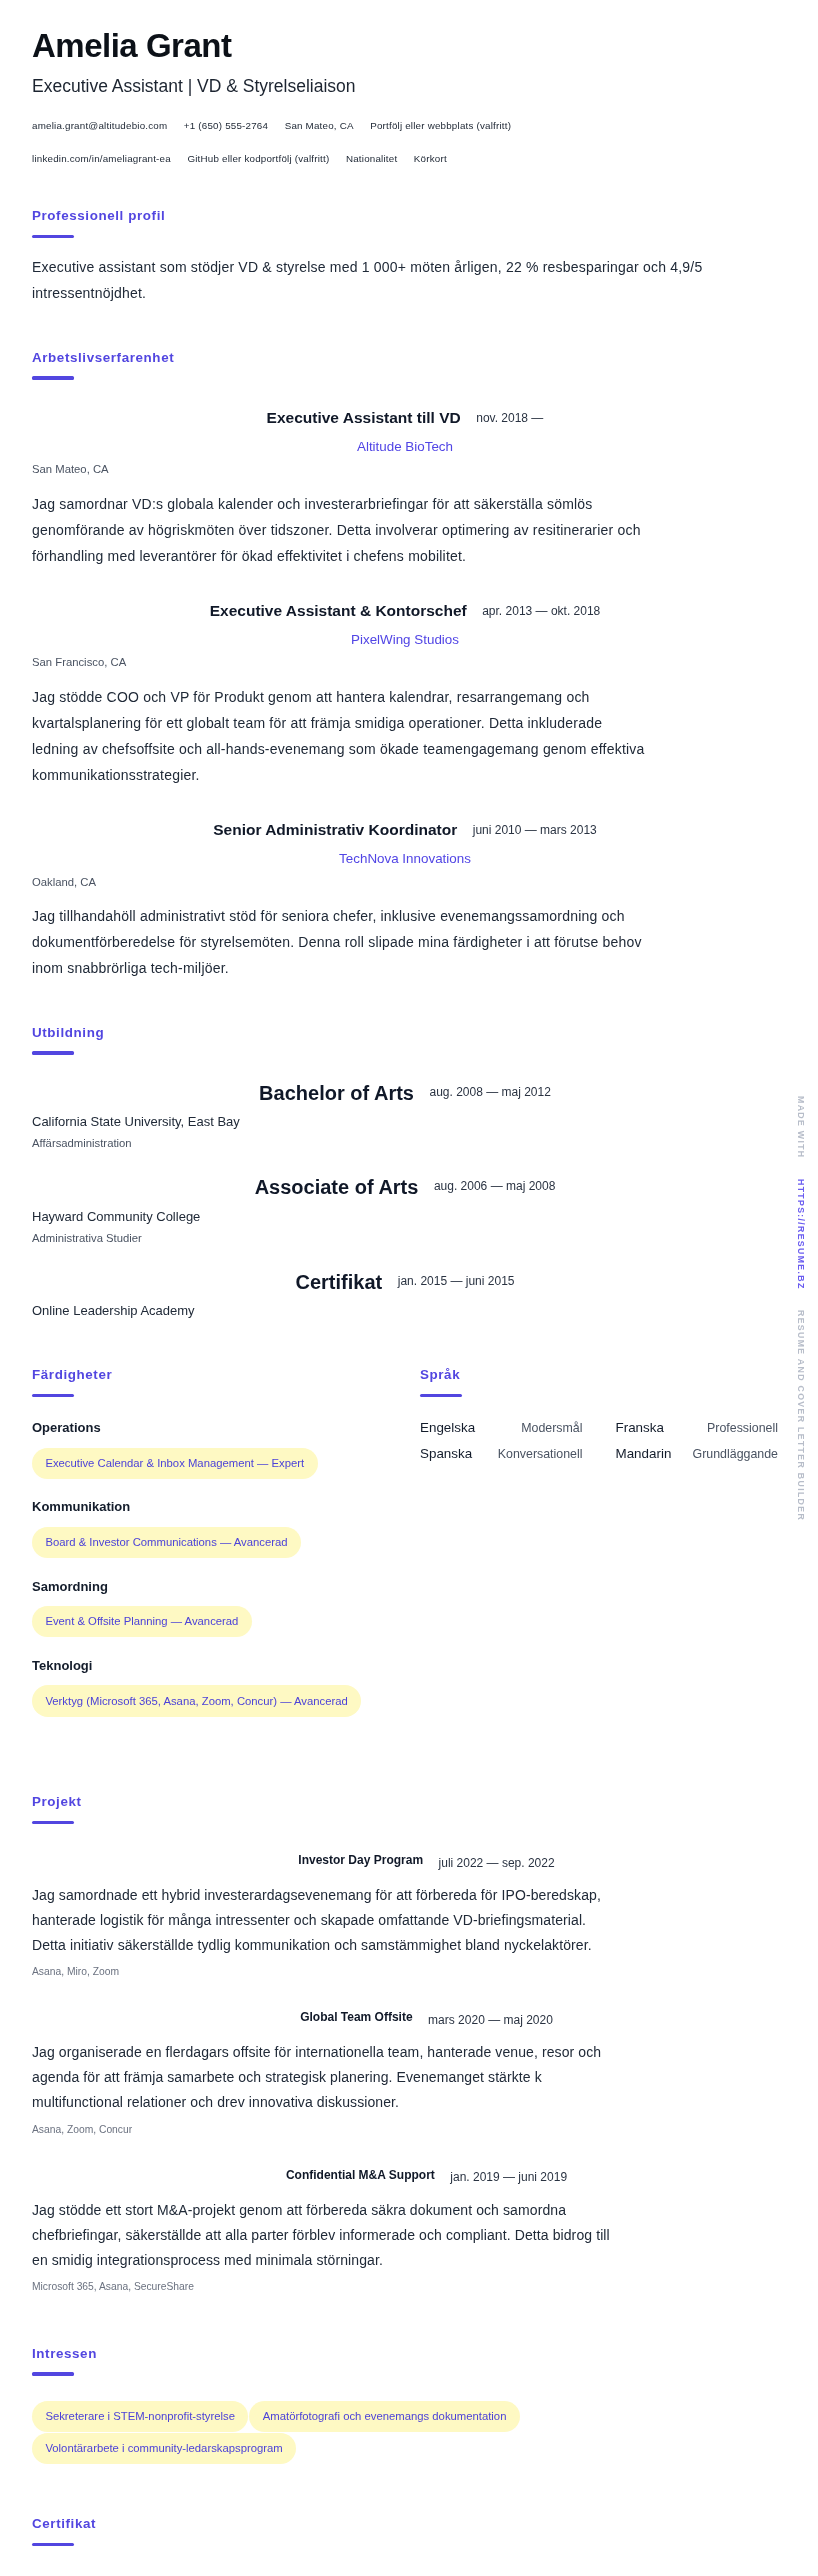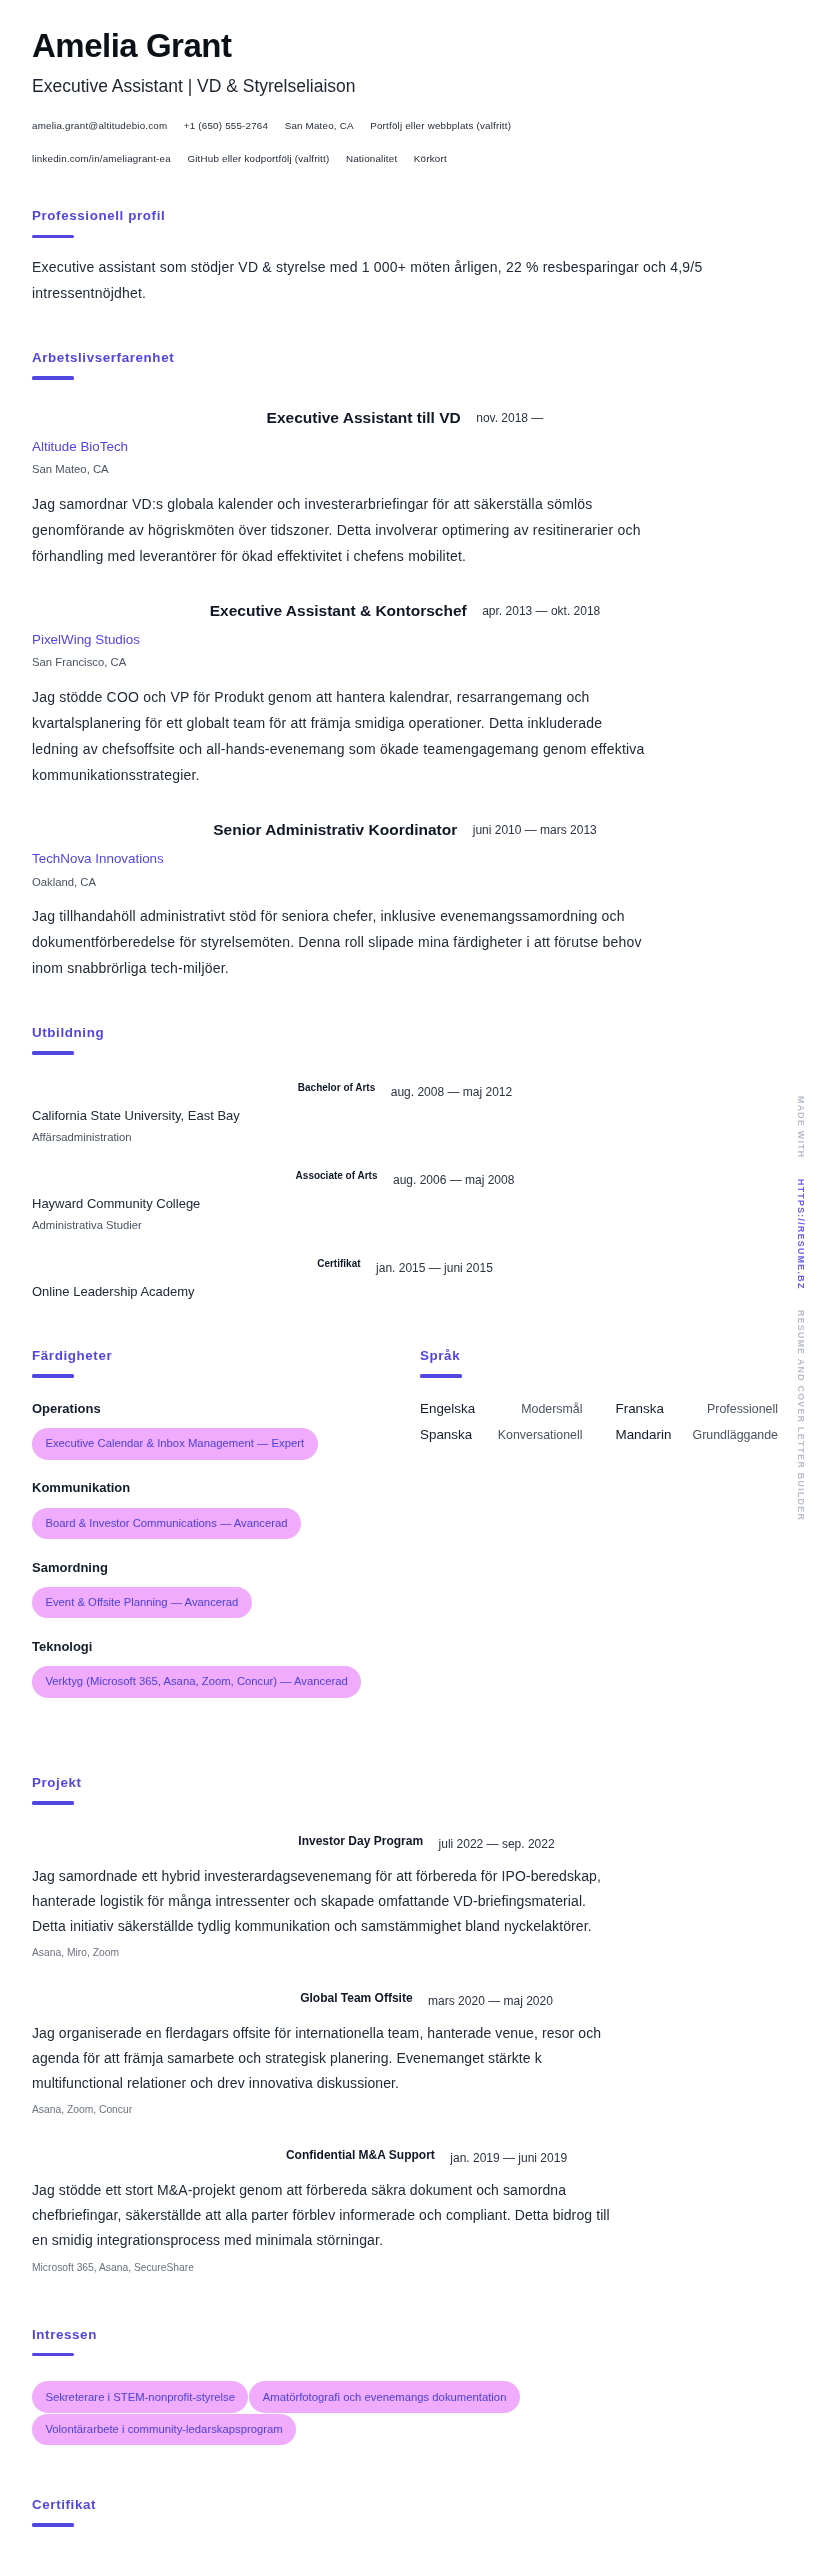--- a/index.html
+++ b/index.html
@@ -19,34 +19,34 @@
   
   .section { margin-top:44px; }
   .section-title { font-size:13.4px; font-weight:700; letter-spacing:0.6px; color:#5246e0; }
   .section-bar { width:42px; height:3.6px; border-radius:1.5px; background:#5246e0; margin-top:11.3px; }
   
   .entry { margin-top:29px; }
   .entry + .entry { margin-top:33px; }
   .entry-head { display:flex; justify-content:center; align-items:flex-start; gap:15.5px; }
   .entry-title { font-size:15.5px; font-weight:700; color:#101828; }
   .entry-date { font-size:12px; color:#2a3342; white-space:nowrap; padding-top:2.6px; }
-  .entry-company { margin-top:12.4px; font-size:13.4px; color:#5145e5; }
+  .entry-company { margin-top:12.4px; font-size:13.4px; color:#5145e5;text-align:center; }
   .entry-location { margin-top:9.3px; font-size:11.3px; color:#4a5362; }
   .entry-desc { margin-top:15.5px; max-width:618px; font-size:14px; line-height:26px; letter-spacing:0.2px; color:#202a38; }
   .edu-entry { margin-top:27px; }
-  .edu-degree { font-size:10px; font-weight:700; color:#101828; }
+  .edu-degree { font-size:20px; font-weight:700; color:#101828; }
   .edu-school { margin-top:9.3px; font-size:13px; color:#202a38; }
   .edu-field { margin-top:8.2px; font-size:11.3px; color:#4a5362; }
   
   .two-col { display:grid; grid-template-columns:361px 1fr; column-gap:27px; margin-top:49px; }
   .col-content { margin-top:23px; }
   .skill-group { margin-bottom:20.6px; }
   .skill-cat { font-size:13px; font-weight:700; color:#131c2b; margin-bottom:12.4px; }
   .pill {
-    display:inline-block; background:#f0abfc; color:#4c42d8;
+    display:inline-block; background:#fef9c3; color:#4c42d8;
     font-size:11.3px; line-height:1.5; padding:7.2px 13.4px; border-radius:17.5px;
     max-width:330px;
   }
   .lang-grid { display:grid; grid-template-columns:repeat(2,minmax(0,1fr)); column-gap:33px; row-gap:11.3px; }
   .lang-item { display:flex; justify-content:space-between; align-items:baseline; gap:8.2px; }
   .lang-name { font-size:13.4px; color:#131c2b; }
   .lang-level { font-size:12.4px; color:#4a5362; text-align:right; }
   
   .proj-title { font-size:12px; font-weight:700; color:#101828;padding-left:43px; }
   .proj-desc { margin-top:13.4px; max-width:587px; font-size:14px; line-height:25px; letter-spacing:0.1px; color:#202a38; }

